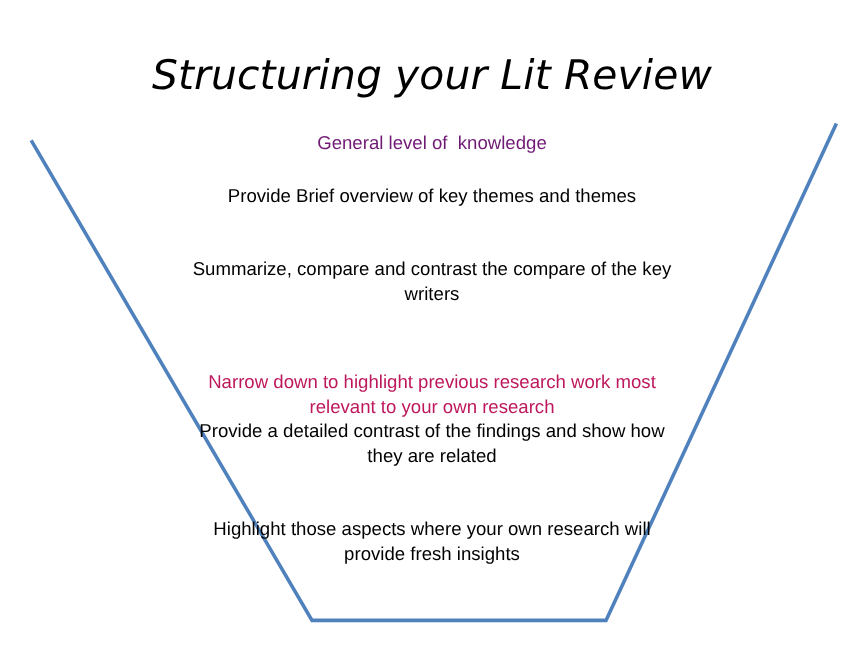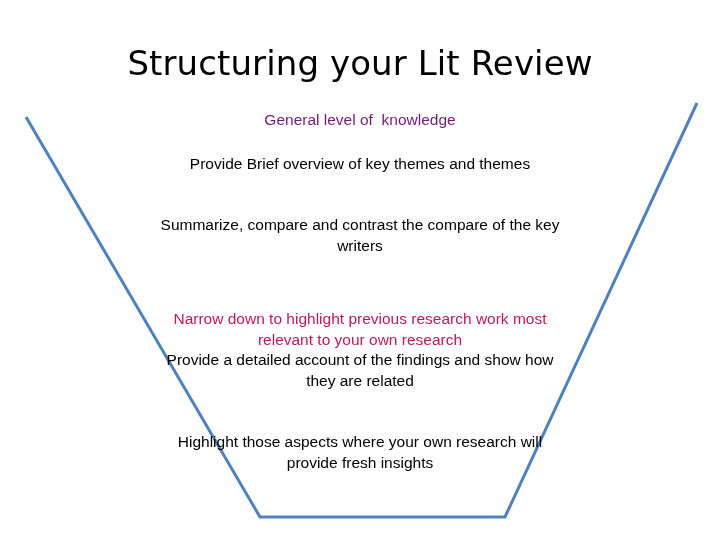--- a/index.html
+++ b/index.html
@@ -34,20 +34,21 @@
     top: 44px;
     width: 720px;
     text-align: center;
     font-family: "DejaVu Sans", sans-serif;
     font-size: 34px;
     font-weight: 400;
     color: #000000;
     letter-spacing: 0.1px;
     line-height: 1.15;
     white-space: nowrap;
+    font-style: italic;
   }
   .funnel-text {
     position: absolute;
     text-align: center;
     font-family: "Liberation Sans", sans-serif;
     font-size: 15.5px;
     font-weight: 400;
     color: #000000;
     line-height: 1.35;
     white-space: pre-wrap;
@@ -71,17 +72,17 @@
   <div id="slide-title" style="color: rgb(0, 0, 0);">Structuring your Lit Review</div>
 
   <div class="funnel-text step-1" style="color: #701a75;">General level of  knowledge</div>
 
   <div class="funnel-text step-2" style="color: rgb(0, 0, 0);">Provide Brief overview of key themes and themes</div>
 
   <div class="funnel-text step-3" style="color: rgb(0, 0, 0);">Summarize, compare and contrast the compare of the key writers</div>
 
   <div class="funnel-text step-4" style="color: #be185d; margin-top: 24px;">Narrow down to highlight previous research work most relevant to your own research</div>
 
-  <div class="funnel-text step-5" style="color: rgb(0, 0, 0);">Provide a detailed account of the findings and show how they are related</div>
+  <div class="funnel-text step-5" style="color: rgb(0, 0, 0);">Provide a detailed contrast of the findings and show how they are related</div>
 
   <div class="funnel-text step-6" style="color: rgb(0, 0, 0);">Highlight those aspects where your own research will provide fresh insights</div>
 
 </div>
 
 </body></html>

